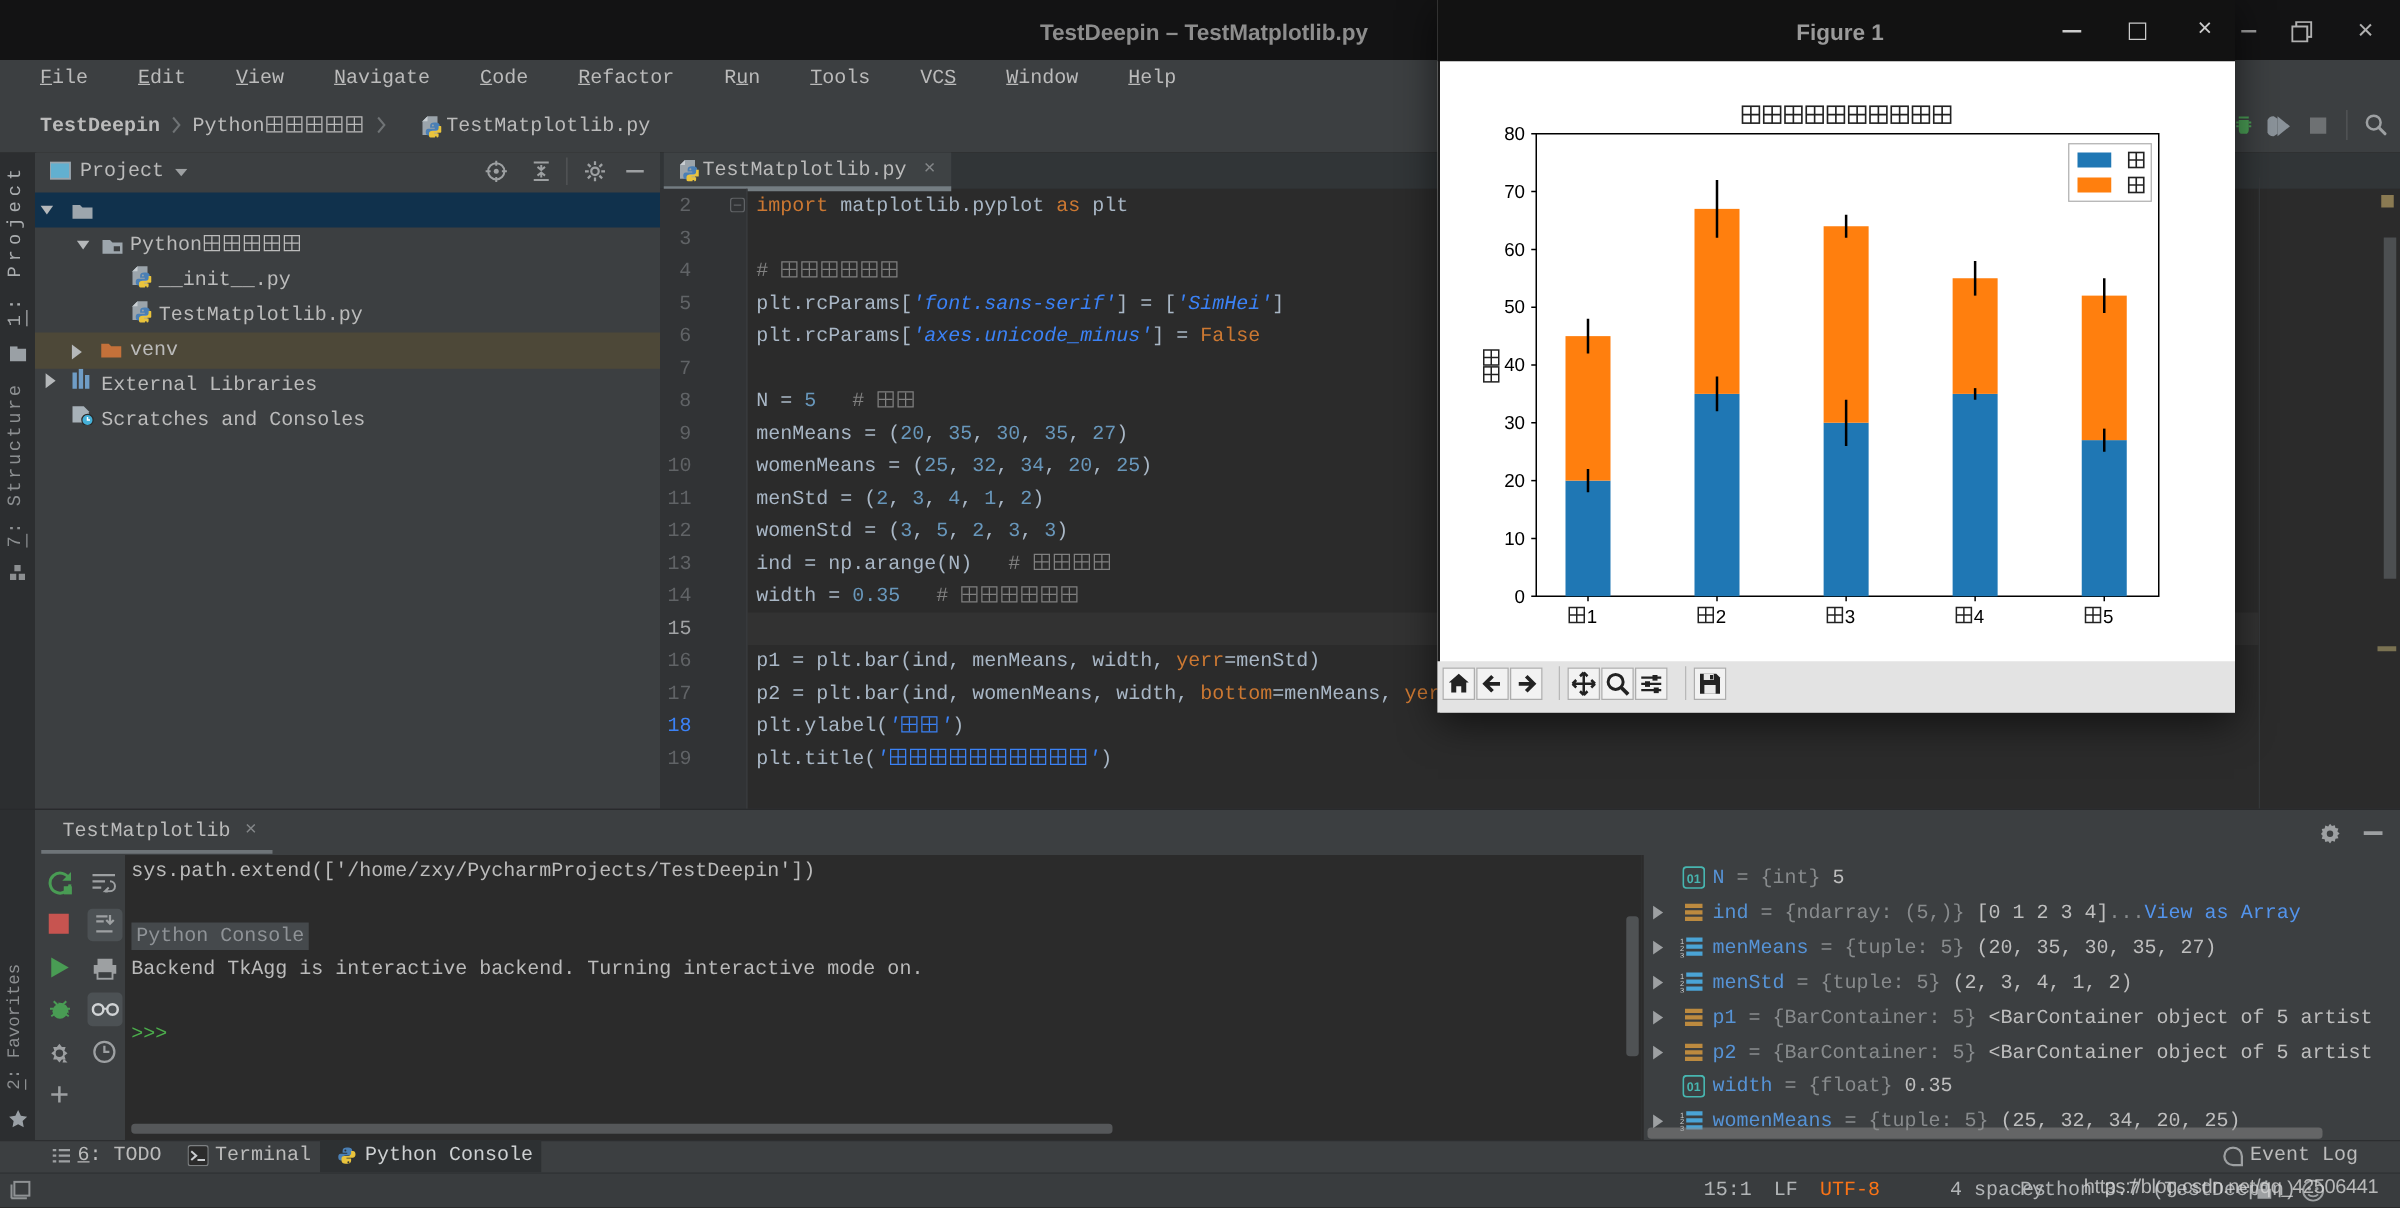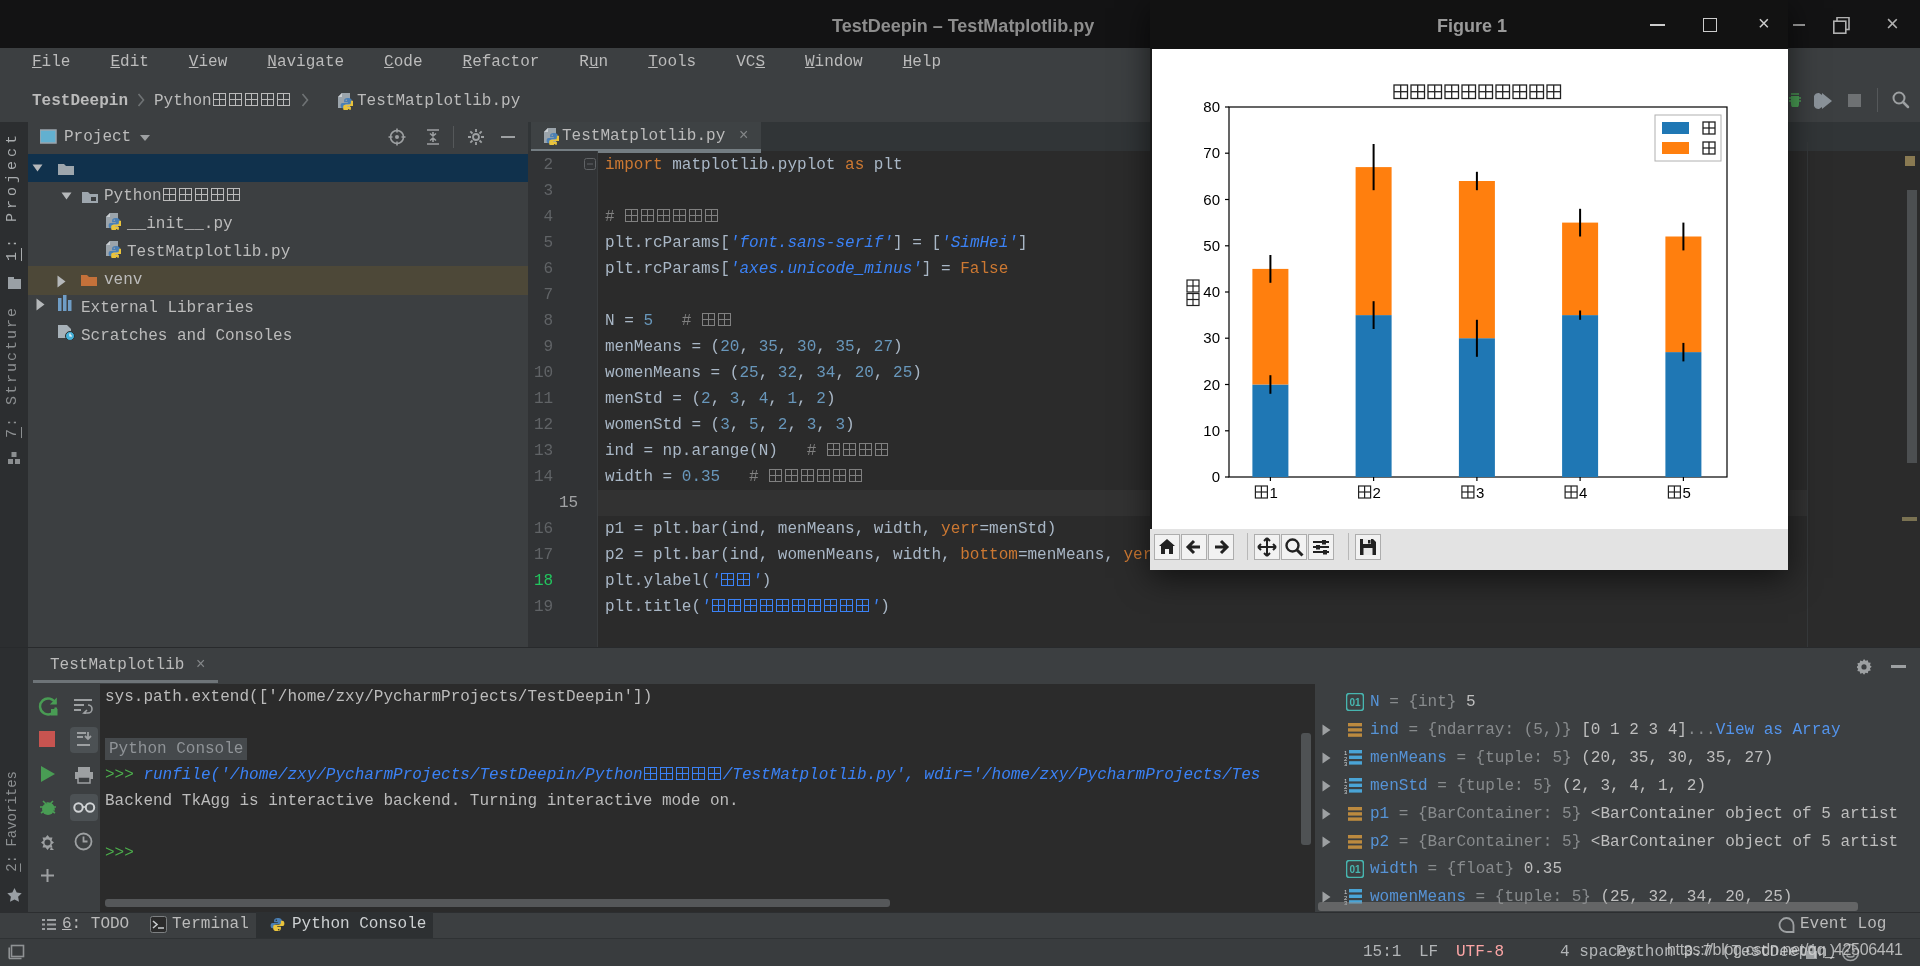--- a/index.html
+++ b/index.html
@@ -182,24 +182,24 @@
       <div class="ln" style="color:#606366;">5</div>
       <div class="ln" style="color:#606366;">6</div>
       <div class="ln" style="color:#606366;">7</div>
       <div class="ln" style="color:#606366;">8</div>
       <div class="ln" style="color:#606366;">9</div>
       <div class="ln" style="color:#606366;">10</div>
       <div class="ln" style="color:#606366;">11</div>
       <div class="ln" style="color:#606366;">12</div>
       <div class="ln" style="color:#606366;">13</div>
       <div class="ln" style="color:#606366;">14</div>
-      <div class="ln" style="color:#a1a3a5;margin-left:25px;">15</div>
+      <div class="ln" style="color:#a1a3a5;">15</div>
       <div class="ln" style="color:#606366;">16</div>
       <div class="ln" style="color:#606366;">17</div>
-      <div class="ln" style="color:#22c55e;">18</div>
+      <div class="ln" style="color:#3b82f6;">18</div>
       <div class="ln" style="color:#606366;">19</div>
     </div>
 <svg class="abs" style="left:584px;top:158px;" width="12" height="12" viewBox="0 0 12 12">
       <rect x="0.5" y="0.5" width="11" height="11" rx="2" fill="none" stroke="#606366" stroke-width="1"></rect>
       <path d="M3 6 h6" stroke="#606366" stroke-width="1"></path>
     </svg>
 <div class="abs" style="left:605px;top:152px;white-space:pre;"><div class="ln"><span class="kw">import</span><span class="pl"> matplotlib.pyplot </span><span class="kw">as</span><span class="pl"> plt</span></div><div class="ln"></div><div class="ln"><span class="cm"># <i class="cj"></i><i class="cj"></i><i class="cj"></i><i class="cj"></i><i class="cj"></i><i class="cj"></i></span></div><div class="ln"><span class="pl">plt.rcParams[</span><span class="st">'font.sans-serif'</span><span class="pl">] = [</span><span class="st">'SimHei'</span><span class="pl">]</span></div><div class="ln"><span class="pl">plt.rcParams[</span><span class="st">'axes.unicode_minus'</span><span class="pl">] = </span><span class="kw">False</span></div><div class="ln"></div><div class="ln"><span class="pl">N = </span><span class="nm">5</span><span class="pl">   </span><span class="cm"># <i class="cj"></i><i class="cj"></i></span></div><div class="ln"><span class="pl">menMeans = (</span><span class="nm">20</span><span class="pl">, </span><span class="nm">35</span><span class="pl">, </span><span class="nm">30</span><span class="pl">, </span><span class="nm">35</span><span class="pl">, </span><span class="nm">27</span><span class="pl">)</span></div><div class="ln"><span class="pl">womenMeans = (</span><span class="nm">25</span><span class="pl">, </span><span class="nm">32</span><span class="pl">, </span><span class="nm">34</span><span class="pl">, </span><span class="nm">20</span><span class="pl">, </span><span class="nm">25</span><span class="pl">)</span></div><div class="ln"><span class="pl">menStd = (</span><span class="nm">2</span><span class="pl">, </span><span class="nm">3</span><span class="pl">, </span><span class="nm">4</span><span class="pl">, </span><span class="nm">1</span><span class="pl">, </span><span class="nm">2</span><span class="pl">)</span></div><div class="ln"><span class="pl">womenStd = (</span><span class="nm">3</span><span class="pl">, </span><span class="nm">5</span><span class="pl">, </span><span class="nm">2</span><span class="pl">, </span><span class="nm">3</span><span class="pl">, </span><span class="nm">3</span><span class="pl">)</span></div><div class="ln"><span class="pl">ind = np.arange(N)   </span><span class="cm"># <i class="cj"></i><i class="cj"></i><i class="cj"></i><i class="cj"></i></span></div><div class="ln"><span class="pl">width = </span><span class="nm">0.35</span><span class="pl">   </span><span class="cm"># <i class="cj"></i><i class="cj"></i><i class="cj"></i><i class="cj"></i><i class="cj"></i><i class="cj"></i></span></div><div class="ln"></div><div class="ln"><span class="pl">p1 = plt.bar(ind, menMeans, width, </span><span class="kw">yerr</span><span class="pl">=menStd)</span></div><div class="ln"><span class="pl">p2 = plt.bar(ind, womenMeans, width, </span><span class="kw">bottom</span><span class="pl">=menMeans, </span><span class="kw">yerr</span><span class="pl">=womenStd)</span></div><div class="ln"><span class="pl">plt.ylabel(</span><span class="st">'</span><span class="st"><i class="cj"></i><i class="cj"></i></span><span class="st">'</span><span class="pl">)</span></div><div class="ln"><span class="pl">plt.title(</span><span class="st">'</span><span class="st"><i class="cj"></i><i class="cj"></i><i class="cj"></i><i class="cj"></i><i class="cj"></i><i class="cj"></i><i class="cj"></i><i class="cj"></i><i class="cj"></i><i class="cj"></i></span><span class="st">'</span><span class="pl">)</span></div></div>
 <div class="abs" style="left:1807px;top:142px;width:1px;height:505px;background:#35383a;"></div>
 <div class="abs" style="left:1905px;top:156px;width:10px;height:10px;background:#8a7a52;"></div>
 <div class="abs" style="left:1907px;top:190px;width:10px;height:273px;background:#4c4f51;"></div>
@@ -252,21 +252,20 @@
     </svg>
 <svg class="abs" style="left:74px;top:832px;" width="19" height="19" viewBox="0 0 19 19">
       <circle cx="9.5" cy="9.5" r="8" fill="none" stroke="#9da0a2" stroke-width="1.8"></circle>
       <path d="M9.5 4.5 v5 h4" stroke="#9da0a2" stroke-width="1.8" fill="none"></path>
     </svg>
 <div class="abs" style="left:100px;top:684px;width:1213px;height:228px;background:#2b2b2b;"></div>
 <div class="abs" style="left:105px;top:684px;width:1205px;height:228px;overflow:hidden;white-space:nowrap;">
       <div class="ln" style="color:#bbbbbb;">sys.path.extend(['/home/zxy/PycharmProjects/TestDeepin'])</div>
       <div class="ln"></div>
       <div class="ln"><span style="background:#45494c;color:#8f9397;padding:2px 4px;">Python Console</span></div>
-      <div class="ln"><span style="color:#4cae4c;">&gt;&gt;&gt; </span><span class="st">runfile('/home/zxy/PycharmProjects/TestDeepin/Python<i class="cj"></i><i class="cj"></i><i class="cj"></i><i class="cj"></i><i class="cj"></i>/TestMatplotlib.py', </span><span class="st">wdir</span><span class="st">='/home/zxy/PycharmProjects/Tes</span></div>
       <div class="ln" style="color:#bbbbbb;">Backend TkAgg is interactive backend. Turning interactive mode on.</div>
       <div class="ln"></div>
       <div class="ln"><span style="color:#4cae4c;">&gt;&gt;&gt;</span></div>
     </div>
 <div class="abs" style="left:105px;top:899px;width:785px;height:8px;background:#555759;border-radius:3px;"></div>
 <div class="abs" style="left:1301px;top:733px;width:10px;height:112px;background:#4f5254;border-radius:3px;"></div>
 <div class="abs" style="left:1313px;top:684px;width:607px;height:228px;background:#3c3f41;border-left:2px solid #2b2b2b;"></div>
 <div class="abs" style="left:0;top:0;">
       <svg class="abs" style="left:1346px;top:693px;" width="18" height="18" viewBox="0 0 18 18">
         <rect x="0.5" y="0.5" width="17" height="17" rx="3" fill="none" stroke="#47b6b0" stroke-width="1.6"></rect>
@@ -368,21 +367,21 @@
       <path d="M8.5 1 a7 7 0 0 0 0 14 h7 v-7 a7 7 0 0 0 -7 -7 z" fill="none" stroke="#9da0a2" stroke-width="1.8"></path>
     </svg>
 <div class="abs" style="left:1800px;top:915px;color:#bbbbbb;">Event Log</div>
 <div class="abs" style="left:0;top:938px;width:1920px;height:28px;background:#393c3e;border-top:1px solid #2f3234;box-sizing:border-box;"></div>
 <svg class="abs" style="left:8px;top:944px;" width="17" height="16" viewBox="0 0 17 16">
       <rect x="3.5" y="1.5" width="12" height="11" fill="none" stroke="#8f9294" stroke-width="1.6"></rect>
       <path d="M1 14.5 h12.5 M1.2 14.5 v-11" stroke="#8f9294" stroke-width="1.6"></path>
     </svg>
 <div class="abs" style="left:1363px;top:943px;color:#b2b5b7;">15:1</div>
 <div class="abs" style="left:1419px;top:943px;color:#b2b5b7;">LF</div>
-<div class="abs" style="left:1456px;top:943px;color:#fca5a5;">UTF-8</div>
+<div class="abs" style="left:1456px;top:943px;color:#f97316;">UTF-8</div>
 <div class="abs" style="left:1520px;top:943px;color:#b2b5b7;margin-left:40px;">4 spaces</div>
 <div class="abs" style="left:1616px;top:943px;color:#b2b5b7;">Python 3.7 (TestDeepin)</div>
 <svg class="abs" style="left:1805px;top:945px;" width="13" height="15" viewBox="0 0 13 15">
       <rect x="1" y="6" width="11" height="8" fill="#9da0a2"></rect>
       <path d="M3.5 6 v-2 a3 3 0 0 1 6 0 v2" fill="none" stroke="#9da0a2" stroke-width="1.8"></path>
     </svg>
 <svg class="abs" style="left:1841px;top:943px;" width="19" height="19" viewBox="0 0 19 19">
       <circle cx="9.5" cy="9.5" r="8" fill="none" stroke="#9da0a2" stroke-width="1.5"></circle>
       <circle cx="6.5" cy="8" r="1.4" fill="#9da0a2"></circle>
       <circle cx="12.5" cy="8" r="1.4" fill="#9da0a2"></circle>

